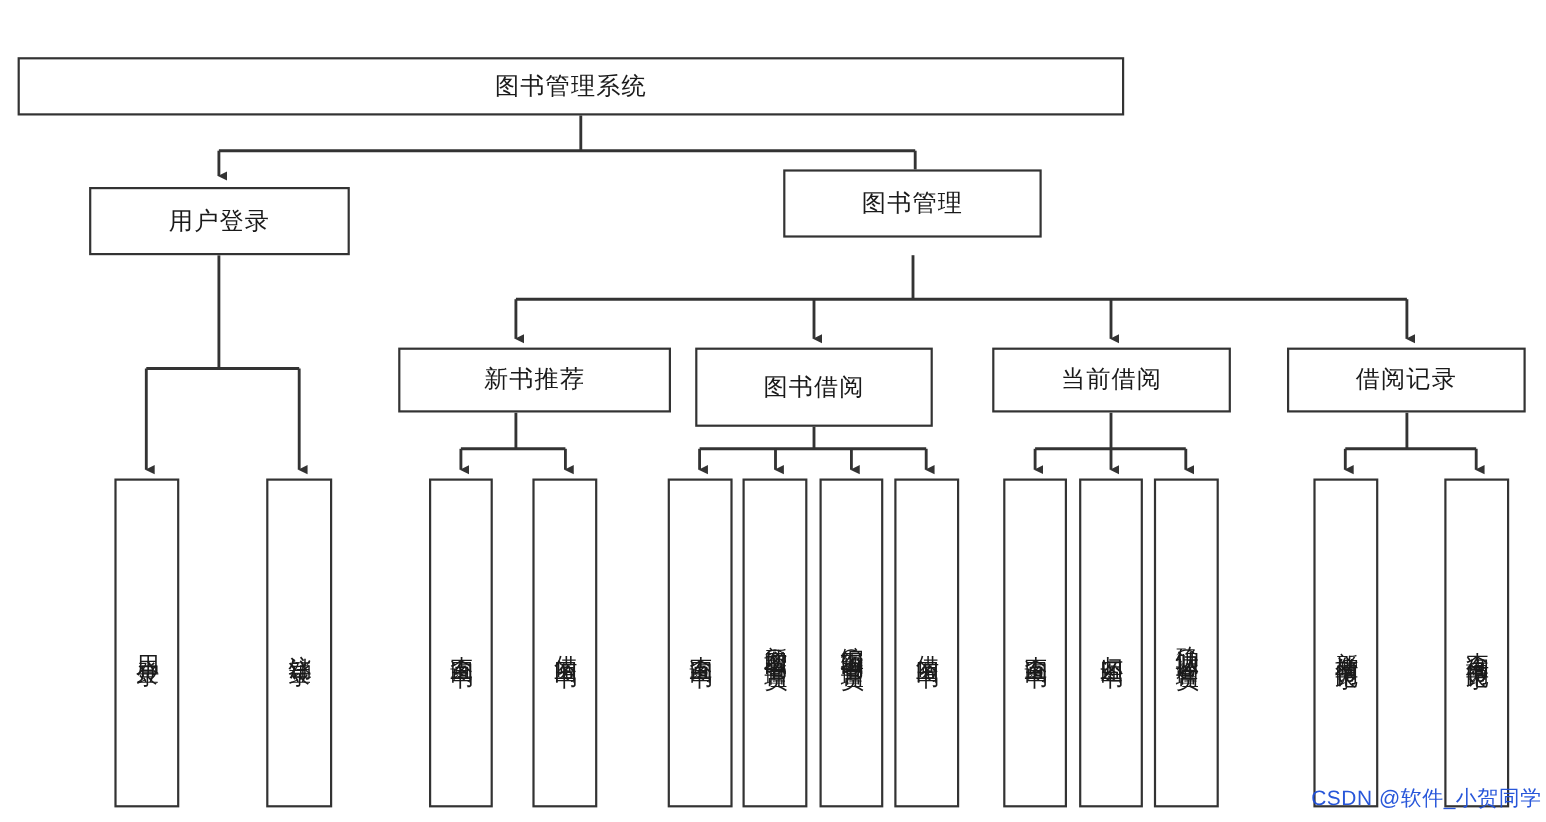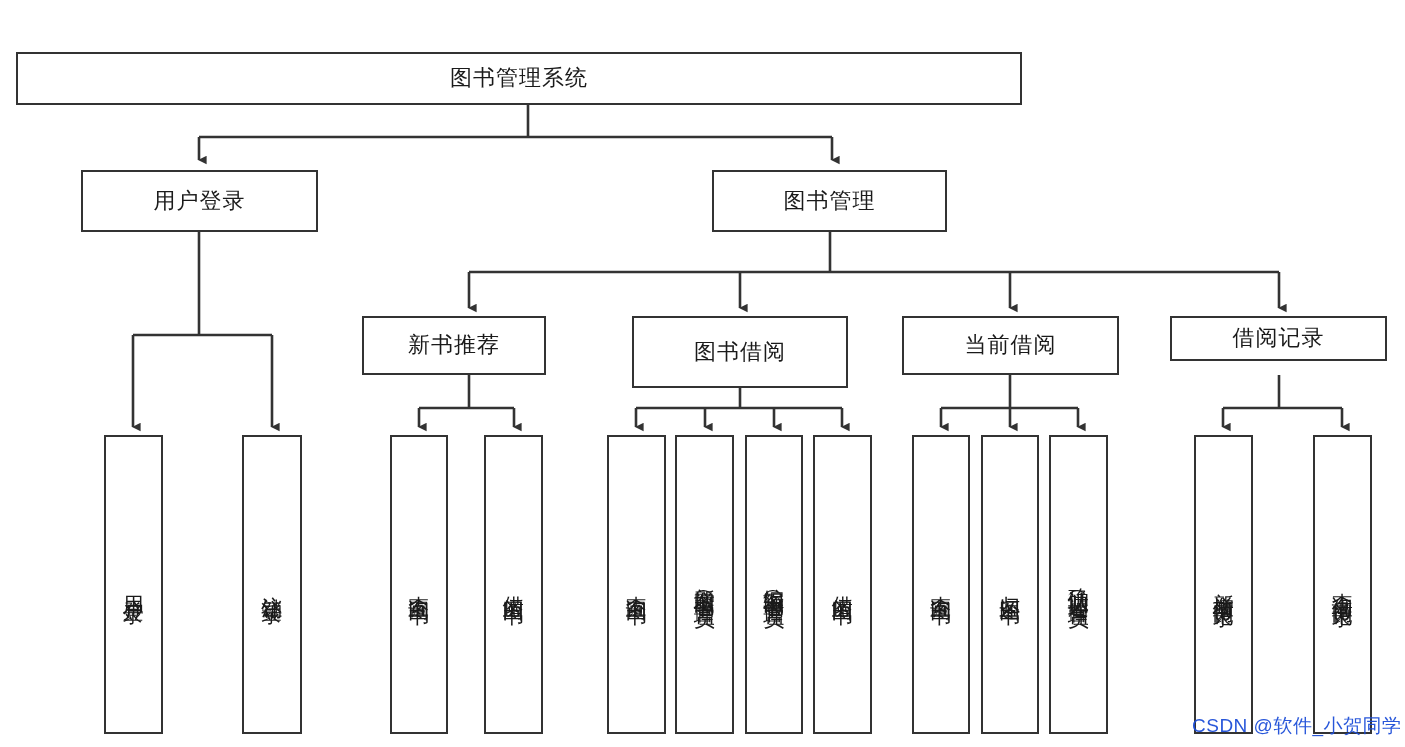--- a/index.html
+++ b/index.html
@@ -119,37 +119,37 @@
   </svg>
 
   <div class="node horiz" style="left:16px; top:13px; width:1006px; height:53px;margin-top:39px;">
     <span class="label">图书管理系统</span>
   </div>
 
   <div class="node horiz" style="left:81px; top:170px; width:237px; height:62px;">
     <span class="label">用户登录</span>
   </div>
 
-  <div class="node horiz" style="left:712px; top:170px; width:235px; height:62px;">
+  <div class="node horiz" style="left:712px; top:154px; width:235px; height:62px;">
     <span class="label">图书管理</span>
   </div>
 
-  <div class="node horiz" style="left:362px; top:316px; width:184px; height:59px;">
+  <div class="node horiz" style="left:362px; top:316px; width:248px; height:59px;">
     <span class="label">新书推荐</span>
   </div>
 
   <div class="node horiz" style="left:632px; top:316px; width:216px; height:72px;">
     <span class="label">图书借阅</span>
   </div>
 
   <div class="node horiz" style="left:902px; top:316px; width:217px; height:59px;">
     <span class="label">当前借阅</span>
   </div>
 
-  <div class="node horiz" style="left:1170px; top:316px; width:217px; height:45px;">
+  <div class="node horiz" style="left:1170px; top:316px; width:217px; height:59px;">
     <span class="label">借阅记录</span>
   </div>
 
   <div class="node vert" style="left:104px; top:435px; width:59px; height:299px;">
     <span class="label">用户登录</span>
   </div>
 
   <div class="node vert" style="left:242px; top:435px; width:60px; height:299px;">
     <span class="label">注销登录</span>
   </div>

